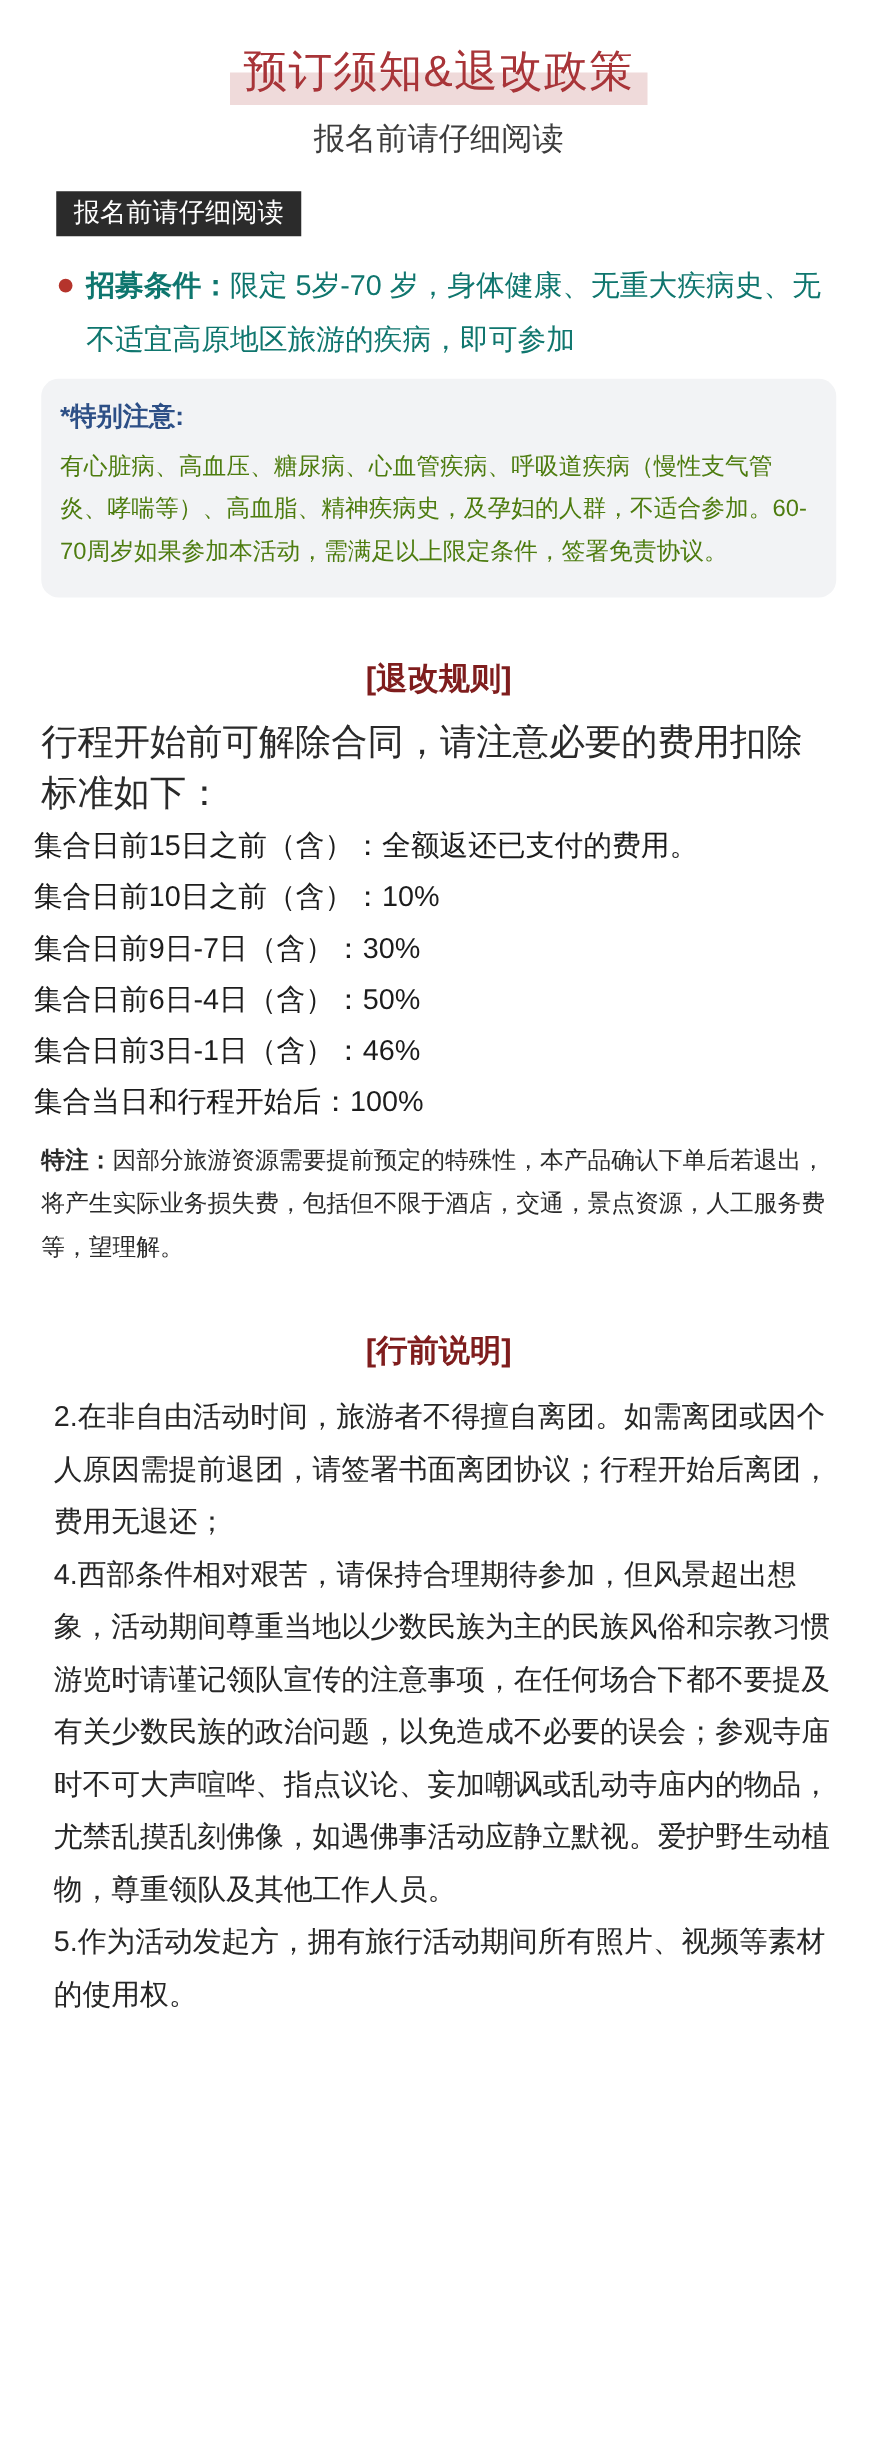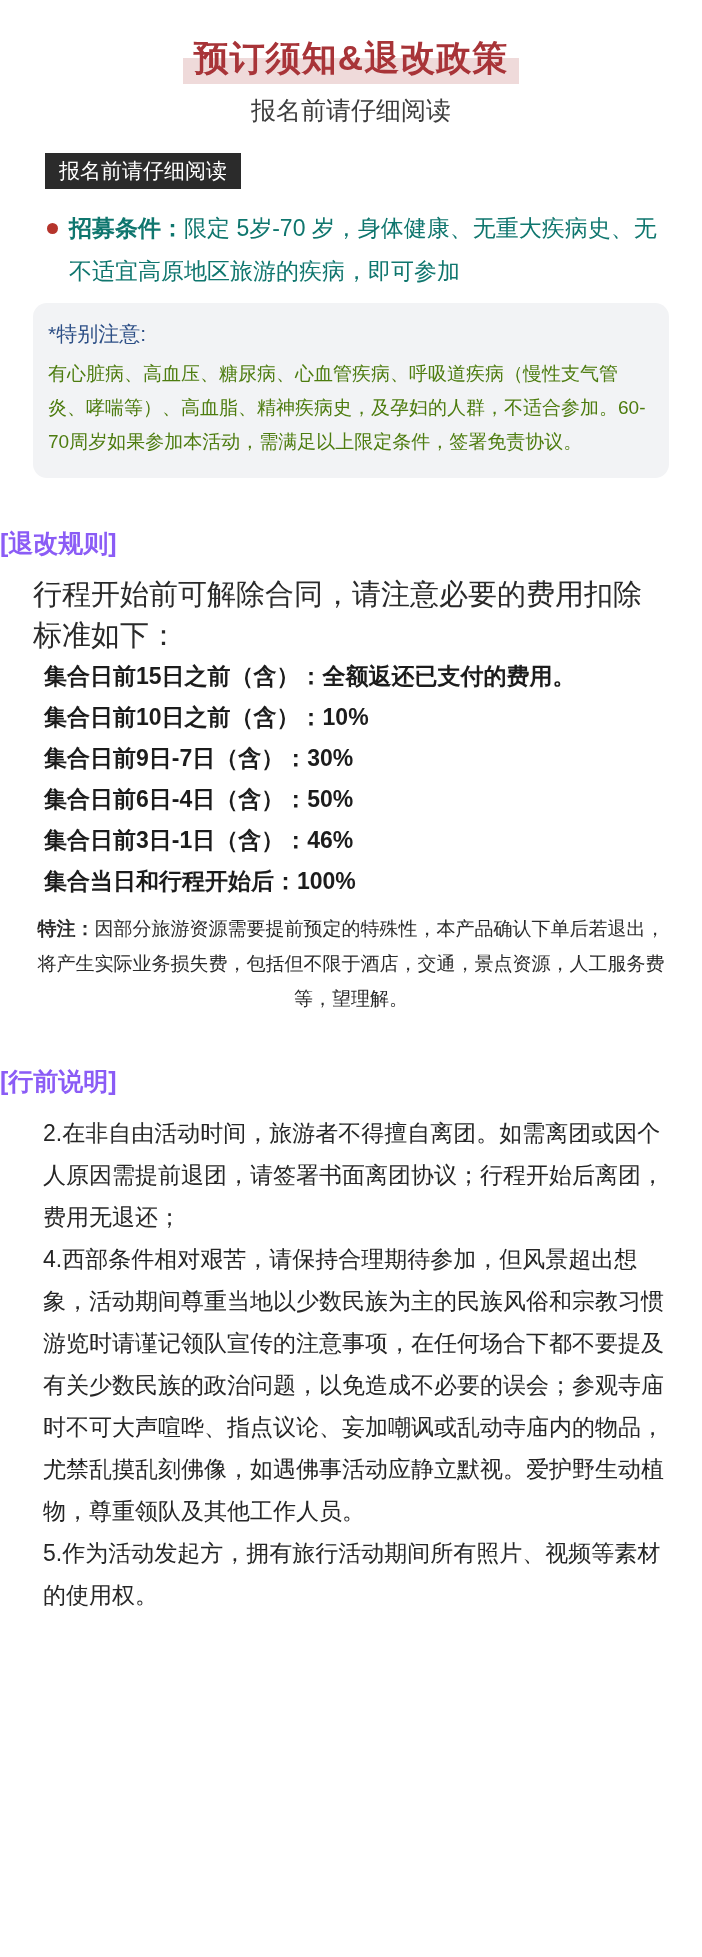--- a/index.html
+++ b/index.html
@@ -15,21 +15,21 @@
   }
   .page { padding: 38px 0 34px; }
 
   
   .title-wrap { text-align: center; }
   .title {
     display: inline-block;
     position: relative;
     margin: 0;
     font-size: 35px;
-    font-weight: 700;
+    font-weight: 400;
     color: #a83438;
     letter-spacing: 1px;
     line-height: 1.15;
   }
   .title-text { position: relative; z-index: 1; }
   .title-hl {
     position: absolute;
     left: -11px;
     right: -11px;
     bottom: -6px;
@@ -74,58 +74,58 @@
   .recruit-label { font-weight: 700; }
 
   .notice-box {
     margin: 10px 33px 0;
     background: #f2f3f5;
     border-radius: 14px;
     padding: 17px 15px 19px;
   }
   .notice-title {
     color: #2d4f86;
-    font-weight: 400;
+    font-weight: 700;
     font-size: 21px;
     line-height: 1.3;
   }
   .notice-body {
     color: #4d7c0f;
     font-size: 19px;
     line-height: 34px;
     margin-top: 9px;
   }
 
   .section-heading {
+    text-align: center;
     font-size: 25px;
     font-weight: 700;
-    color: #8b5cf6;
+    color: #7f1d1d;
     margin: 50px 0 0;
     line-height: 1.2;
   }
 
   .refund-intro {
     margin: 16px 33px 0;
     font-size: 29px;
     line-height: 41px;
     color: #2a2a2a;
   }
   .rule {
-    margin: 0 44px;
+    margin: 0 27px;
     font-size: 23px;
     line-height: 41px;
-    font-weight: 700;
+    font-weight: 400;
     color: #1c1c1c;
   }
   .refund-note {
     margin: 9px 33px 0;
     font-size: 19px;
     line-height: 35px;
     color: #2a2a2a;
-    text-align: center;
   }
   .note-label { font-weight: 700; }
 
   .pretrip {
     margin: 16px 29px 0 43px;
     font-size: 23px;
     line-height: 42px;
     color: #262626;
   }
   .pretrip-para { margin: 0; }

